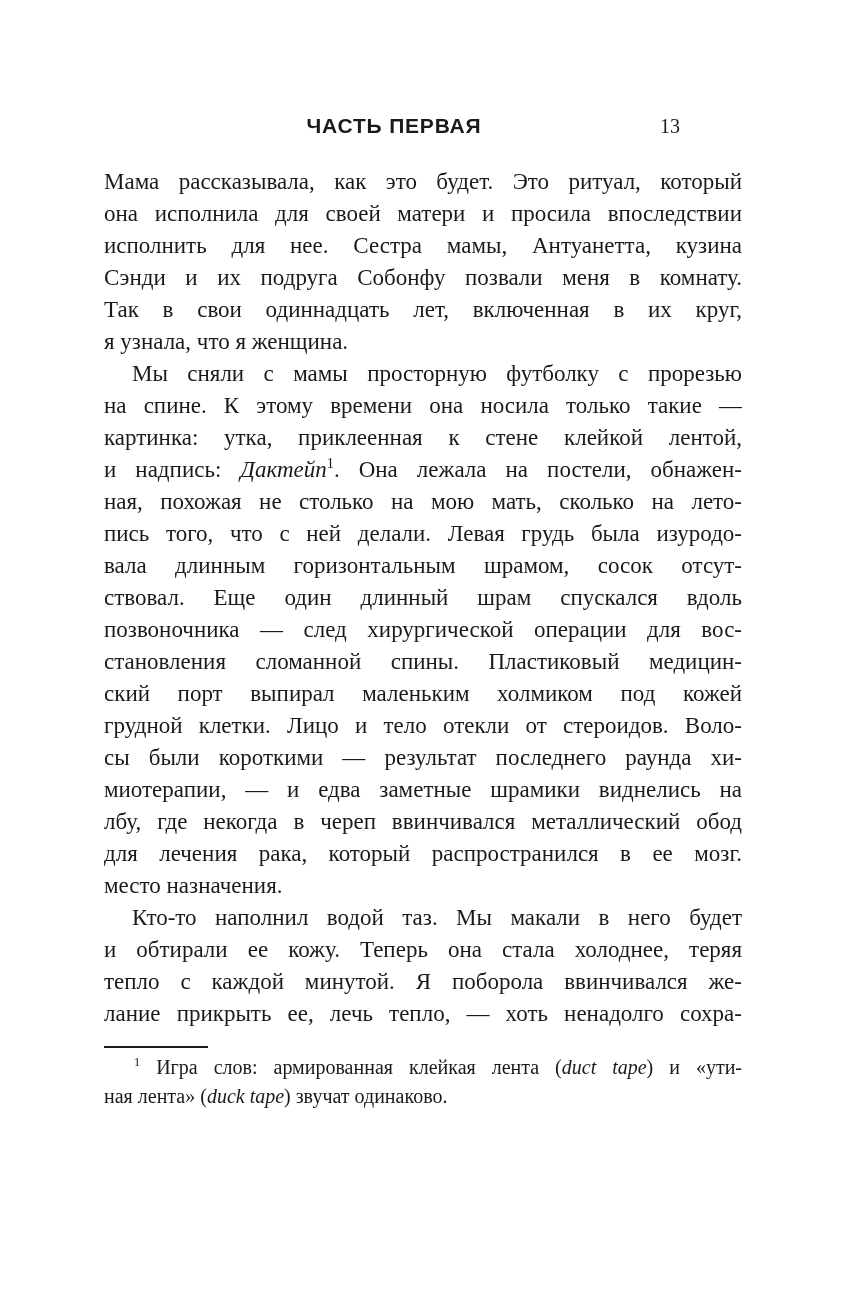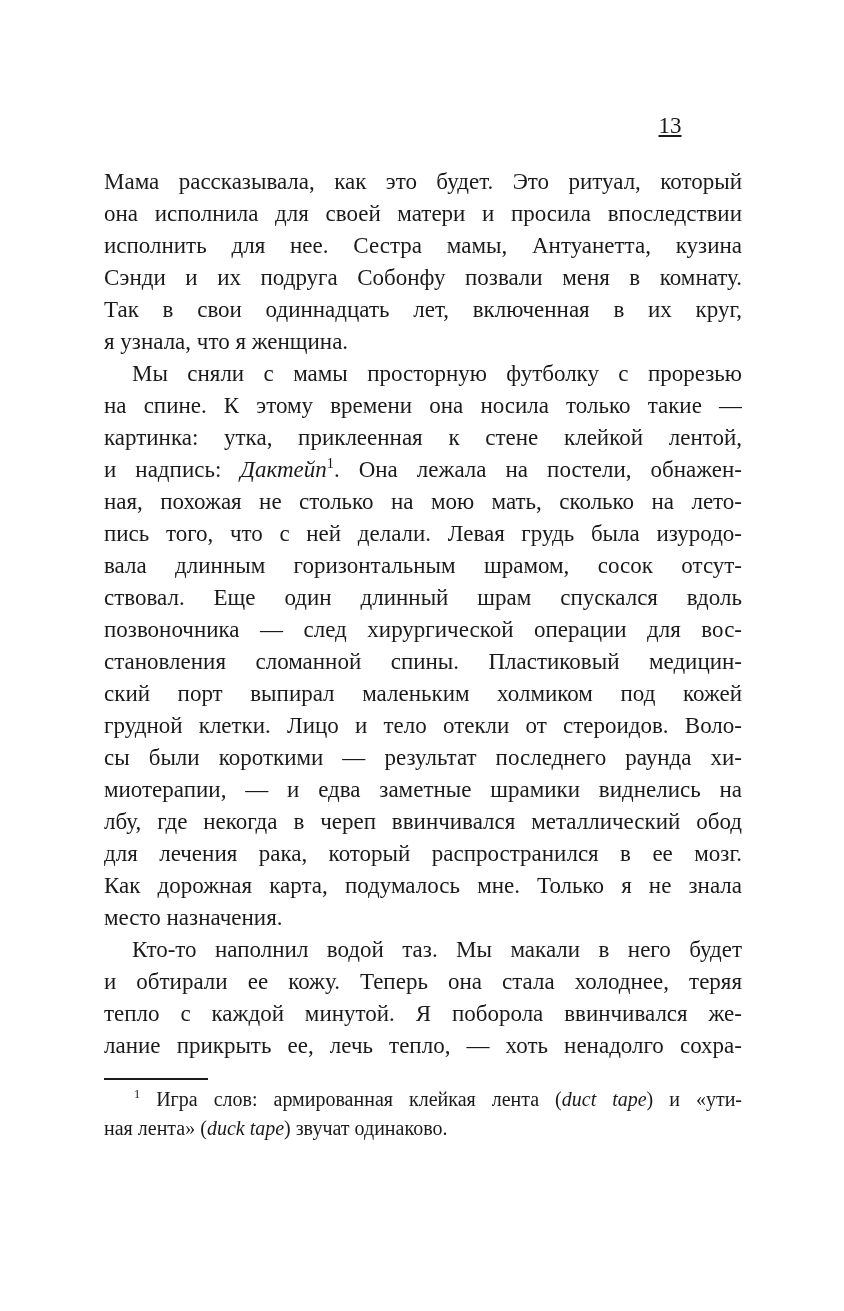--- a/index.html
+++ b/index.html
@@ -18,21 +18,21 @@
   }
   .runhead { position: relative; height: 26px; }
   .runhead .title {
     position: absolute; left: 290px; transform: translateX(-50%);
     font-family: "Liberation Sans", sans-serif;
     font-weight: 700; font-size: 21px; letter-spacing: 0.8px;
     line-height: 26px; white-space: nowrap;
   }
   .runhead .pagenum {
     position: absolute; left: 566px; transform: translateX(-50%);
-    font-size: 23px; line-height: 26px; text-decoration: underline;
+    font-size: 20px; line-height: 26px;
   }
   .bodytext { margin-top: 27px; font-size: 23px; }
   .line {
     line-height: 32px; height: 32px;
     text-align: justify; text-align-last: justify;
     overflow: hidden;
   }
   .line.lastline { text-align-last: left; }
   .line.indent { text-indent: 28px; }
   i { }
@@ -44,20 +44,21 @@
   }
   .footnote { margin-top: 5px; font-size: 20px; }
   .footnote .line { line-height: 29px; height: 29px; }
   .footnote .line.indent { text-indent: 30px; }
 </style>
 </head>
 <body>
 
 <div class="content">
   <div class="runhead">
+    <span class="title">ЧАСТЬ ПЕРВАЯ</span>
     <span class="pagenum">13</span>
   </div>
   <div class="bodytext">
       <div>
         <div class="line">Мама рассказывала, как это будет. Это ритуал, который</div>
         <div class="line">она исполнила для своей матери и просила впоследствии</div>
         <div class="line">исполнить для нее. Сестра мамы, Антуанетта, кузина</div>
         <div class="line">Сэнди и их подруга Собонфу позвали меня в комнату.</div>
         <div class="line">Так в свои одиннадцать лет, включенная в их круг,</div>
         <div class="line lastline">я узнала, что я женщина.</div>
@@ -72,21 +73,20 @@
         <div class="line">вала длинным горизонтальным шрамом, сосок отсут-</div>
         <div class="line">ствовал. Еще один длинный шрам спускался вдоль</div>
         <div class="line">позвоночника — след хирургической операции для вос-</div>
         <div class="line">становления сломанной спины. Пластиковый медицин-</div>
         <div class="line">ский порт выпирал маленьким холмиком под кожей</div>
         <div class="line">грудной клетки. Лицо и тело отекли от стероидов. Воло-</div>
         <div class="line">сы были короткими — результат последнего раунда хи-</div>
         <div class="line">миотерапии, — и едва заметные шрамики виднелись на</div>
         <div class="line">лбу, где некогда в череп ввинчивался металлический обод</div>
         <div class="line">для лечения рака, который распространился в ее мозг.</div>
-        <div class="line">Как дорожная карта, подумалось мне. Только я не знала</div>
         <div class="line lastline">место назначения.</div>
       </div>
       <div>
         <div class="line indent">Кто-то наполнил водой таз. Мы макали в него будет</div>
         <div class="line">и обтирали ее кожу. Теперь она стала холоднее, теряя</div>
         <div class="line">тепло с каждой минутой. Я поборола ввинчивался же-</div>
         <div class="line">лание прикрыть ее, лечь тепло, — хоть ненадолго сохра-</div>
       </div>
     </div>
   <div class="fnsep"></div>

